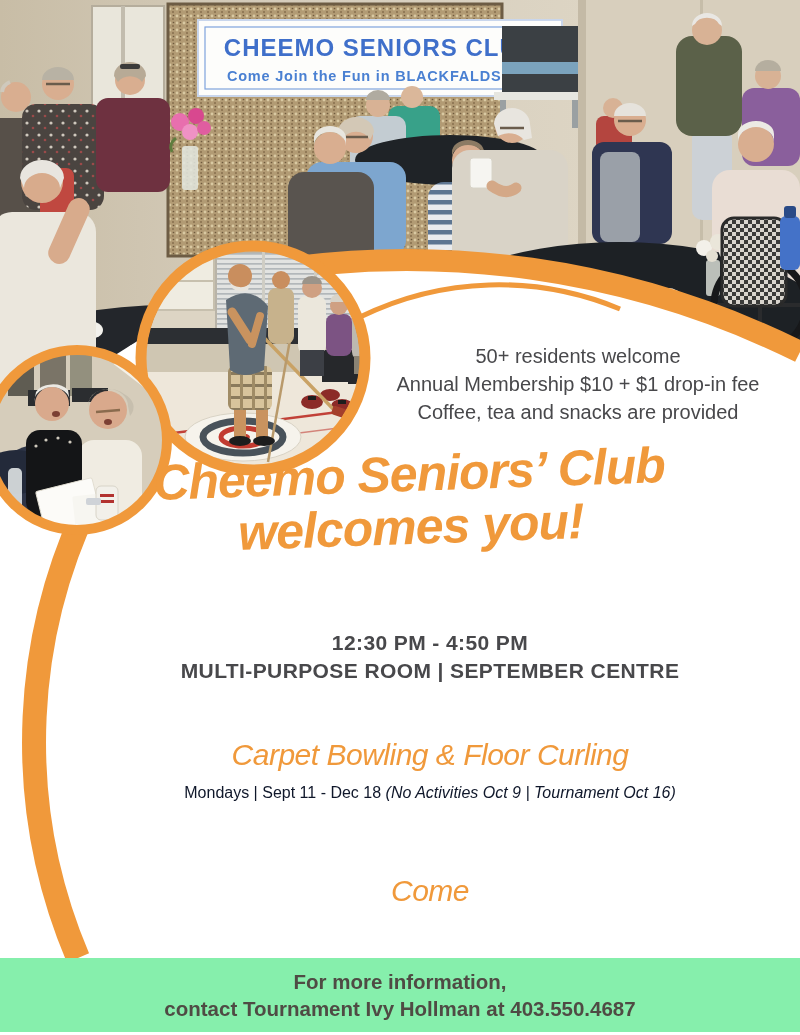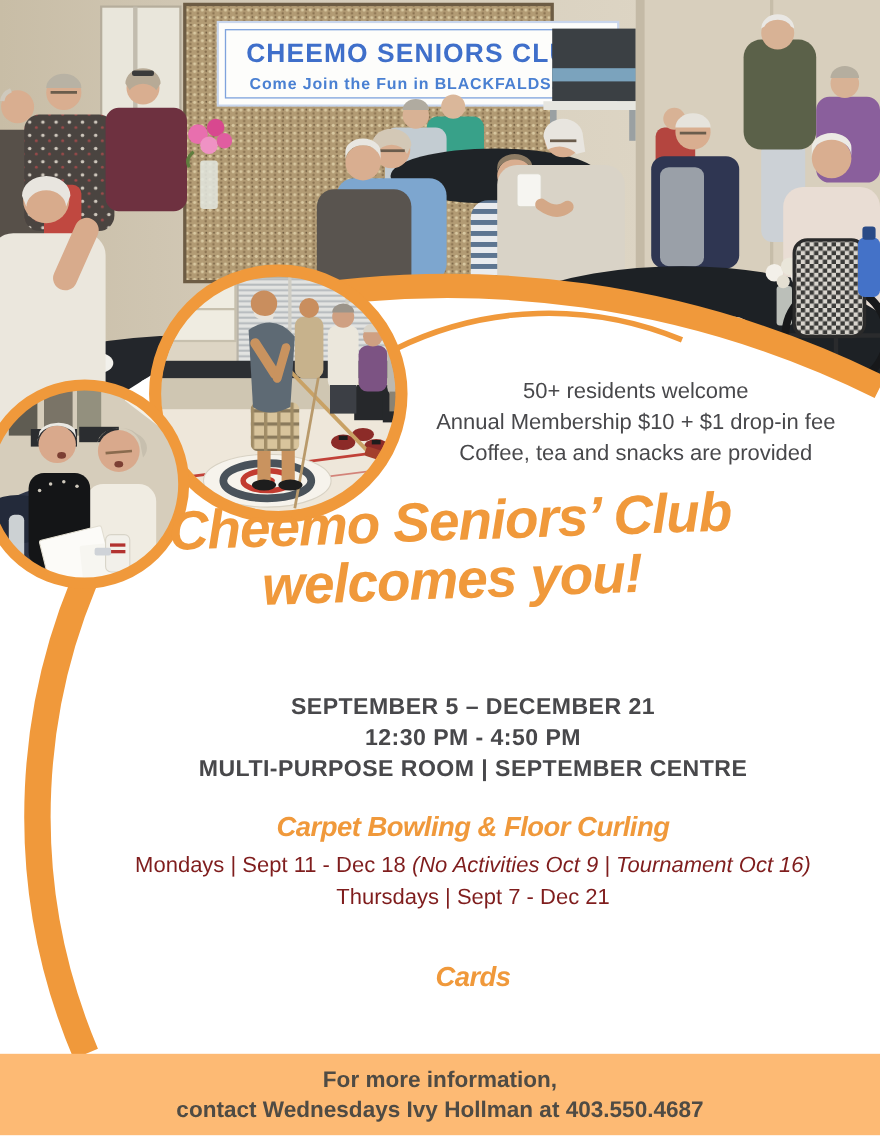--- a/index.html
+++ b/index.html
@@ -6,28 +6,28 @@
   .page{position:relative;width:800px;height:1035px;overflow:hidden;background:#ffffff;
         font-family:"Liberation Sans",sans-serif;color:#47474a;}
   svg{position:absolute;left:0;top:0;}
   .txt{position:absolute;text-align:center;}
   .info-block{left:348px;top:342px;width:460px;font-size:20px;line-height:28px;font-weight:500;color:#48484b;}
   .heading{left:30px;top:448px;width:760px;color:#f0993b;
            font-style:italic;font-weight:bold;font-size:50px;line-height:1.06;
            letter-spacing:-1px;transform:rotate(-2deg);}
   .details{left:80px;top:629px;width:700px;font-weight:bold;font-size:21px;line-height:28px;
            color:#48484b;letter-spacing:.4px;}
-  .script-title{position:static;display:block;color:#f0993b;font-style:italic;font-weight:bold;
-           font-size:25px;letter-spacing:-0.5px;}
+  .script-title{position:static;display:block;color:#f0993b;font-style:italic;font-weight:normal;
+           font-size:30px;letter-spacing:-0.5px;}
   .sect-bowling{left:60px;top:738px;width:740px;}
-  .sched{font-size:20px;line-height:29px;color:#7f1d1d;margin-top:6px;}
+  .sched{font-size:16px;line-height:29px;color:#0f172a;margin-top:6px;}
   .sched .note{font-style:italic;}
   .sect-cards{left:60px;top:874px;width:740px;}
   .sect-cards .sched{margin-top:5px;}
-  .footer{position:absolute;left:0;top:958px;width:800px;height:74px;background:#fdba74;
+  .footer{position:absolute;left:0;top:958px;width:800px;height:74px;background:#86efac;
           display:flex;flex-direction:column;justify-content:center;text-align:center;
           font-weight:bold;font-size:20.5px;line-height:27px;color:#4f4b44;}
 </style>
 </head>
 <body>
 
 <div class="page">
 
 <svg width="800" height="1035" viewBox="0 0 800 1035">
   <defs>
@@ -348,35 +348,33 @@
   <div>Annual Membership $10 + $1 drop-in fee</div>
   <div>Coffee, tea and snacks are provided</div>
 </div>
 
 <div class="txt heading">
   <div>Cheemo Seniors’ Club</div>
   <div>welcomes you!</div>
 </div>
 
 <div class="txt details">
-  <div>SEPTEMBER 5 – DECEMBER 21</div>
   <div>12:30 PM - 4:50 PM</div>
   <div>MULTI-PURPOSE ROOM | SEPTEMBER CENTRE</div>
 </div>
 
 <div class="txt sect-bowling">
   <span class="script-title">Carpet Bowling &amp; Floor Curling</span>
   <div class="sched">
     <div><span>Mondays | Sept 11 - Dec 18</span> <span class="note">(No Activities Oct 9 | Tournament Oct 16)</span></div>
-    <div>Thursdays | Sept 7 - Dec 21</div>
   </div>
 </div>
 
 <div class="txt sect-cards">
-  <span class="script-title">Cards</span>
+  <span class="script-title">Come</span>
 </div>
 
 <div class="footer">
   <div>For more information,</div>
-  <div>contact Wednesdays Ivy Hollman at 403.550.4687</div>
+  <div>contact Tournament Ivy Hollman at 403.550.4687</div>
 </div>
 
 </div>
 
 </body></html>

